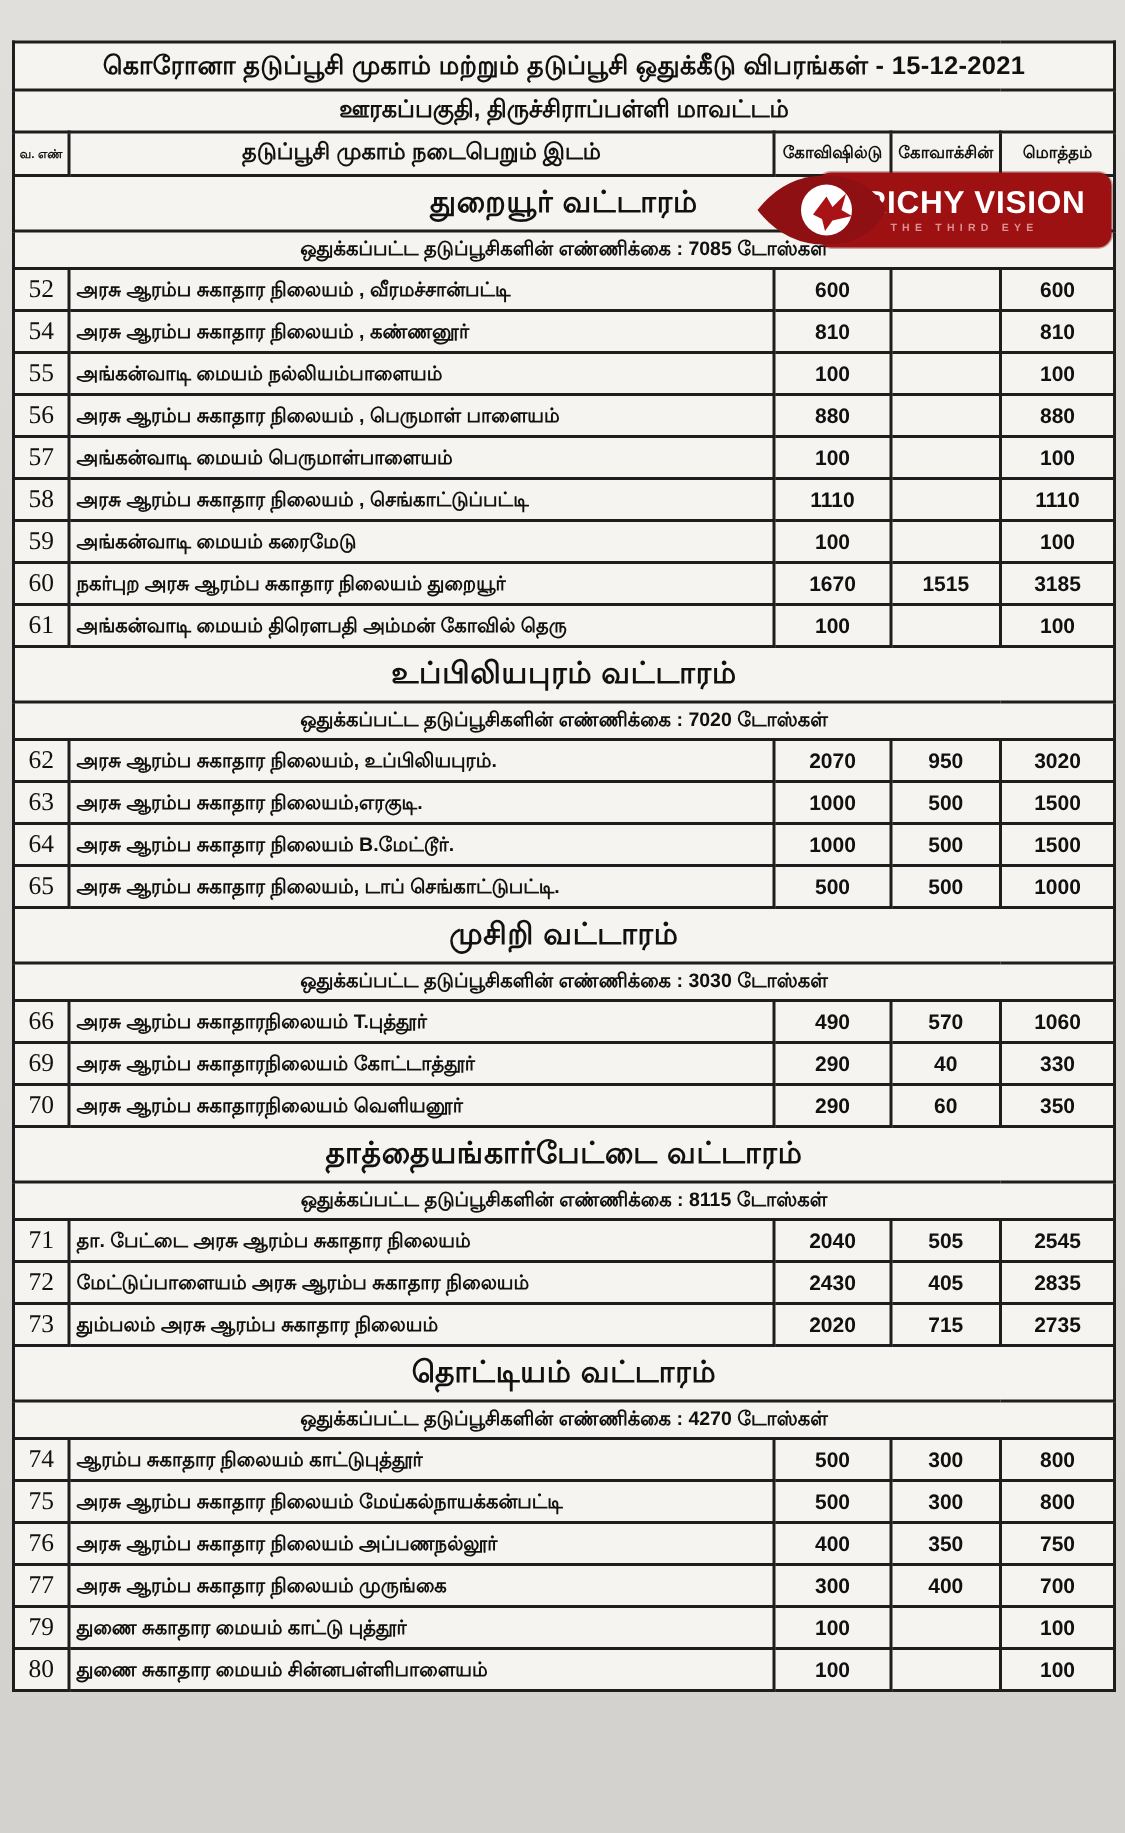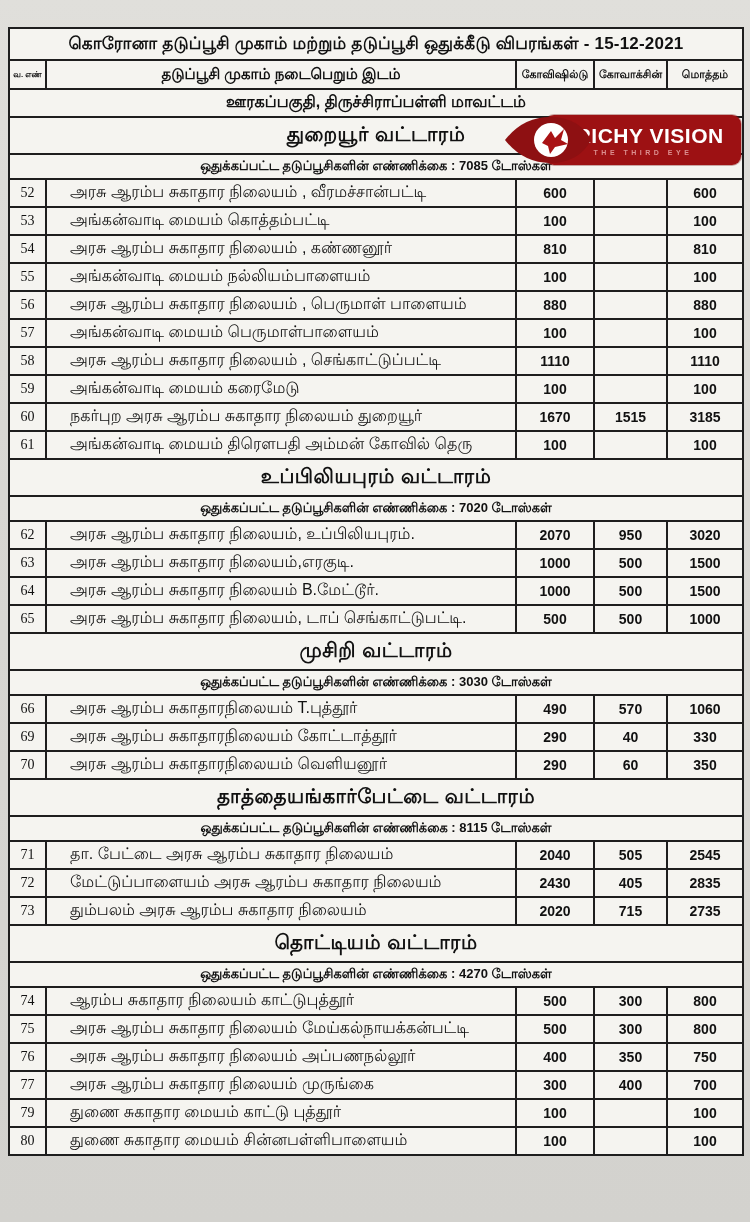--- a/index.html
+++ b/index.html
@@ -50,26 +50,26 @@
     height:33px; text-align:center;
     font-size:20px; font-weight:700; letter-spacing:0.5px;
   }
   td.alloc-cell {
     height:21px; text-align:center;
     font-size:13px; font-weight:700;
   }
 
   tr.data-row td { height:24px; }
   td.cell-no {
-    text-align:center; font-size:14px; font-weight:400;
+    text-align:center; font-size:17px; font-weight:400;
     font-family:"Liberation Serif", serif; color:#333;
   }
   td.cell-place {
-    text-align:left; padding-left:23px;
-    font-size:16px; font-weight:400;
+    text-align:left; padding-left:4px;
+    font-size:13px; font-weight:700;
   }
   td.cell-num {
     text-align:center; font-size:14px; font-weight:700; color:#000;
   }
 
   
   .logo {
     position:absolute; top:111px; left:503px;
     width:240px; height:58px; z-index:5;
   }
@@ -101,50 +101,43 @@
         <col class="c-place">
         <col class="c-shield">
         <col class="c-vax">
         <col class="c-total">
     </colgroup>
     <thead>
       <tr>
         <td class="title-cell" colspan="5">கொரோனா தடுப்பூசி முகாம் மற்றும் தடுப்பூசி ஒதுக்கீடு விபரங்கள் - 15-12-2021</td>
       </tr>
       <tr>
+        <td class="subtitle-cell" colspan="5">ஊரகப்பகுதி, திருச்சிராப்பள்ளி மாவட்டம்</td>
+      </tr>
+      <tr>
         <td class="colhead-serial">வ. எண்</td>
         <td class="colhead-place">தடுப்பூசி முகாம் நடைபெறும் இடம்</td>
         <td class="colhead-vaccine">கோவிஷில்டு</td>
         <td class="colhead-vaccine">கோவாக்சின்</td>
         <td class="colhead-vaccine">மொத்தம்</td>
       </tr>
-      <tr>
-        <td class="subtitle-cell" colspan="5">ஊரகப்பகுதி, திருச்சிராப்பள்ளி மாவட்டம்</td>
-      </tr>
     </thead>
     <tbody id="rows">
         <tr>
           <td class="section-cell" colspan="5">துறையூர் வட்டாரம்</td>
         </tr>
         <tr>
           <td class="alloc-cell" colspan="5">ஒதுக்கப்பட்ட தடுப்பூசிகளின் எண்ணிக்கை : 7085 டோஸ்கள்</td>
         </tr>
         <tr class="data-row">
           <td class="cell-no">52</td>
           <td class="cell-place">அரசு ஆரம்ப சுகாதார நிலையம் , வீரமச்சான்பட்டி</td>
           <td class="cell-num">600</td>
           <td class="cell-num"></td>
           <td class="cell-num">600</td>
-        </tr>
-        <tr class="data-row">
-          <td class="cell-no">53</td>
-          <td class="cell-place">அங்கன்வாடி மையம் கொத்தம்பட்டி</td>
-          <td class="cell-num">100</td>
-          <td class="cell-num"></td>
-          <td class="cell-num">100</td>
         </tr>
         <tr class="data-row">
           <td class="cell-no">54</td>
           <td class="cell-place">அரசு ஆரம்ப சுகாதார நிலையம் , கண்ணனூர்</td>
           <td class="cell-num">810</td>
           <td class="cell-num"></td>
           <td class="cell-num">810</td>
         </tr>
         <tr class="data-row">
           <td class="cell-no">55</td>

